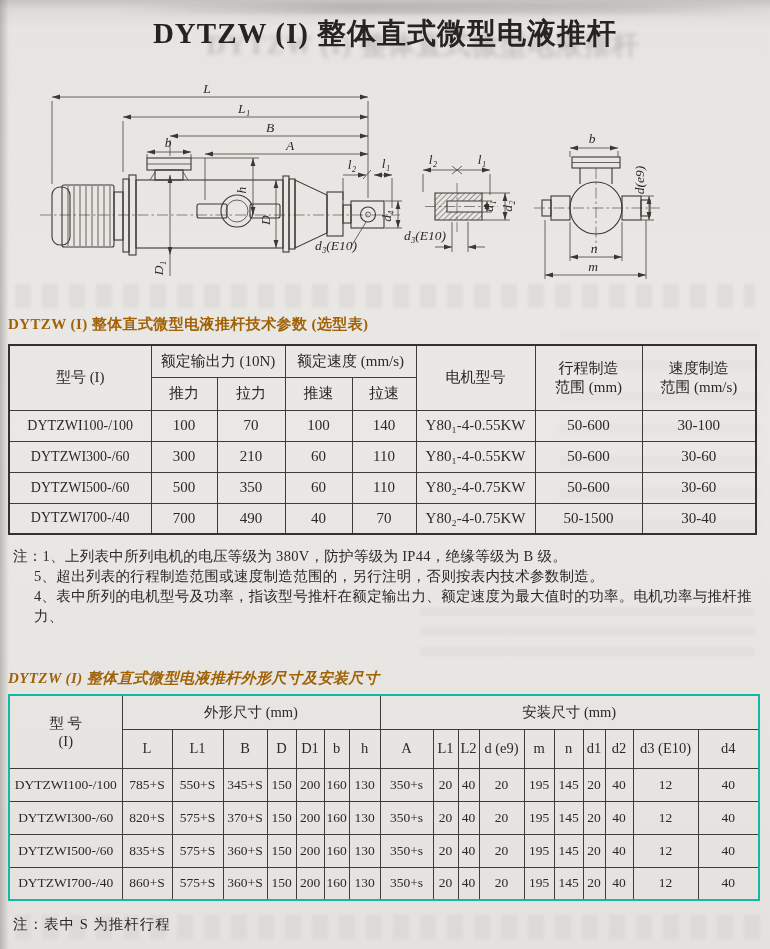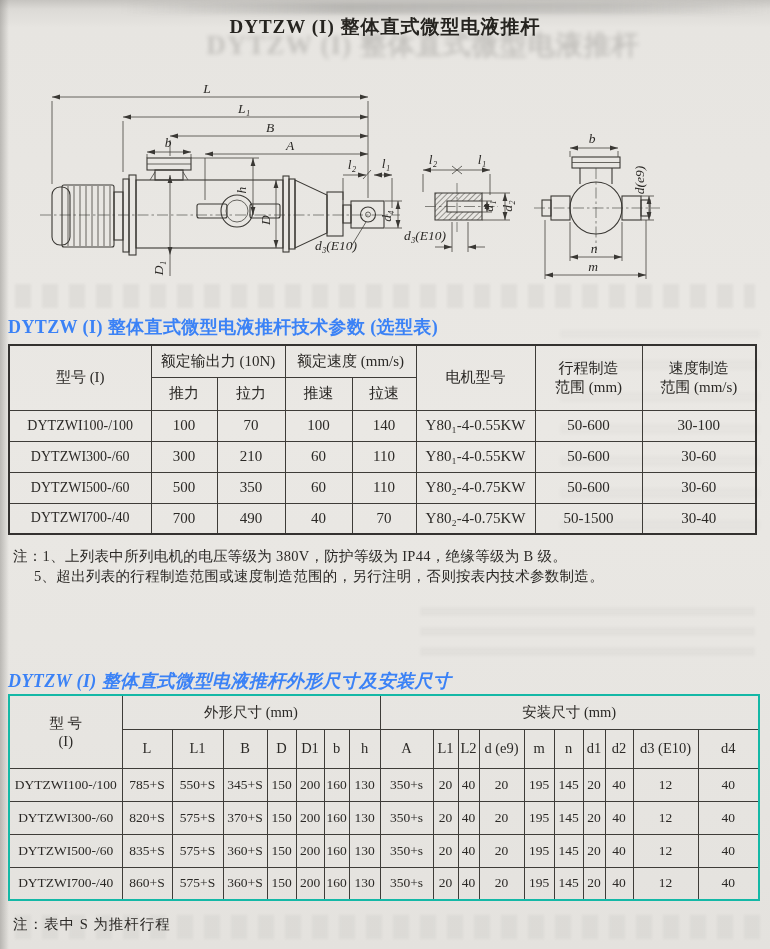--- a/index.html
+++ b/index.html
@@ -8,38 +8,38 @@
     width:770px;height:949px;position:relative;overflow:hidden;
     font-family:"Liberation Serif","DejaVu Serif",serif;color:#2e2c29;
     background:
       linear-gradient(180deg,#c6c4c0 0px,#dcdad6 9px,#e7e5e1 28px,#eae8e4 45%,#e7e5e1 78%,#e4e2de 100%);
   }
   .edge-left{position:absolute;left:0;top:0;bottom:0;width:9px;
     background:linear-gradient(90deg,rgba(130,128,124,.45),rgba(130,128,124,0));}
   .top-smudge{position:absolute;top:3px;left:120px;right:0;height:11px;filter:blur(2px);
     background:linear-gradient(90deg,transparent,rgba(110,110,108,.30) 35%,rgba(120,120,118,.22) 75%,transparent);}
   .page-title{position:absolute;top:14px;left:0;width:100%;text-align:center;
-    font-size:19px;font-weight:bold;letter-spacing:1px;color:#262420;}
+    font-size:29px;font-weight:bold;letter-spacing:1px;color:#262420;}
   .page-title-ghost{position:absolute;top:27px;left:38px;width:100%;text-align:center;
     font-size:27px;font-weight:bold;letter-spacing:1px;color:#75736f;opacity:.30;filter:blur(2px);}
   .ghost-band{position:absolute;filter:blur(1.6px);pointer-events:none;
     background:repeating-linear-gradient(90deg,rgba(100,100,98,.14) 0 16px,transparent 16px 27px);}
   .g1{left:15px;top:284px;width:740px;height:24px;opacity:.55;}
   .g2{left:420px;top:596px;width:335px;height:60px;opacity:.30;
     background:repeating-linear-gradient(0deg,rgba(100,100,98,.16) 0 9px,transparent 9px 20px);}
   .g3{left:15px;top:915px;width:745px;height:24px;opacity:.45;}
   .g4{left:560px;top:330px;width:200px;height:200px;opacity:.22;
     background:repeating-linear-gradient(0deg,rgba(100,100,98,.15) 0 10px,transparent 10px 32px);}
   svg.drawing{position:absolute;left:0;top:80px;}
   svg.drawing .ln{stroke:#3a3834;stroke-width:1.1;fill:none;}
   svg.drawing .thin{stroke:#44423e;stroke-width:.8;fill:none;}
   svg.drawing .cl{stroke:#55534f;stroke-width:.7;fill:none;stroke-dasharray:11 3 2.5 3;}
   svg.drawing text.dim{font-family:"Liberation Serif","DejaVu Serif",serif;
     font-style:italic;font-size:13.5px;fill:#2b2926;text-anchor:middle;}
-  .sec-title{position:absolute;font-size:18px;font-weight:bold;letter-spacing:.4px;color:#3b82f6;}
+  .sec-title{position:absolute;font-size:15px;font-weight:bold;letter-spacing:.4px;color:#a16207;}
   .sec1{left:8px;top:315px;}
   .sec2{left:8px;top:669px;font-style:italic;}
   table{border-collapse:collapse;table-layout:fixed;position:absolute;}
   th,td{border:1px solid #3e3c38;text-align:center;vertical-align:middle;
     font-weight:normal;padding:0;overflow:hidden;white-space:nowrap;color:#2b2926;}
   .t1{left:8px;top:344px;width:747px;font-size:15px;border:2px solid #343230;}
   .t1 tr.h1{height:32px;} .t1 tr.h2{height:33px;} .t1 tr.d{height:31px;}
   .t1 td.model{font-size:14px;}
   .t2{left:8px;top:694px;width:750px;font-size:14.5px;border:2px solid #14b8a6;}
   .t2 tr.g{height:34px;} .t2 tr.h{height:39px;} .t2 tr.d{height:33px;}
@@ -293,20 +293,21 @@
     <td>Y80₂-4-0.75KW</td>
     <td>50-1500</td>
     <td>30-40</td>
   </tr>
 </tbody>
   </table>
 
 <div class="notes">
   <div><span>注：</span><span>1、上列表中所列电机的电压等级为 380V，防护等级为 IP44，绝缘等级为 B 级。</span></div>
   <div class="indent1">5、超出列表的行程制造范围或速度制造范围的，另行注明，否则按表内技术参数制造。</div>
+  <div class="indent1">4、表中所列的电机型号及功率，指该型号推杆在额定输出力、额定速度为最大值时的功率。电机功率与推杆推力、</div>
 </div>
 
 <div class="sec-title sec2">DYTZW (I) 整体直式微型电液推杆外形尺寸及安装尺寸</div>
 
 <table class="t2">
   <colgroup>
     <col style="width:113px">
       <col style="width:50px">
       <col style="width:51px">
       <col style="width:44px">

